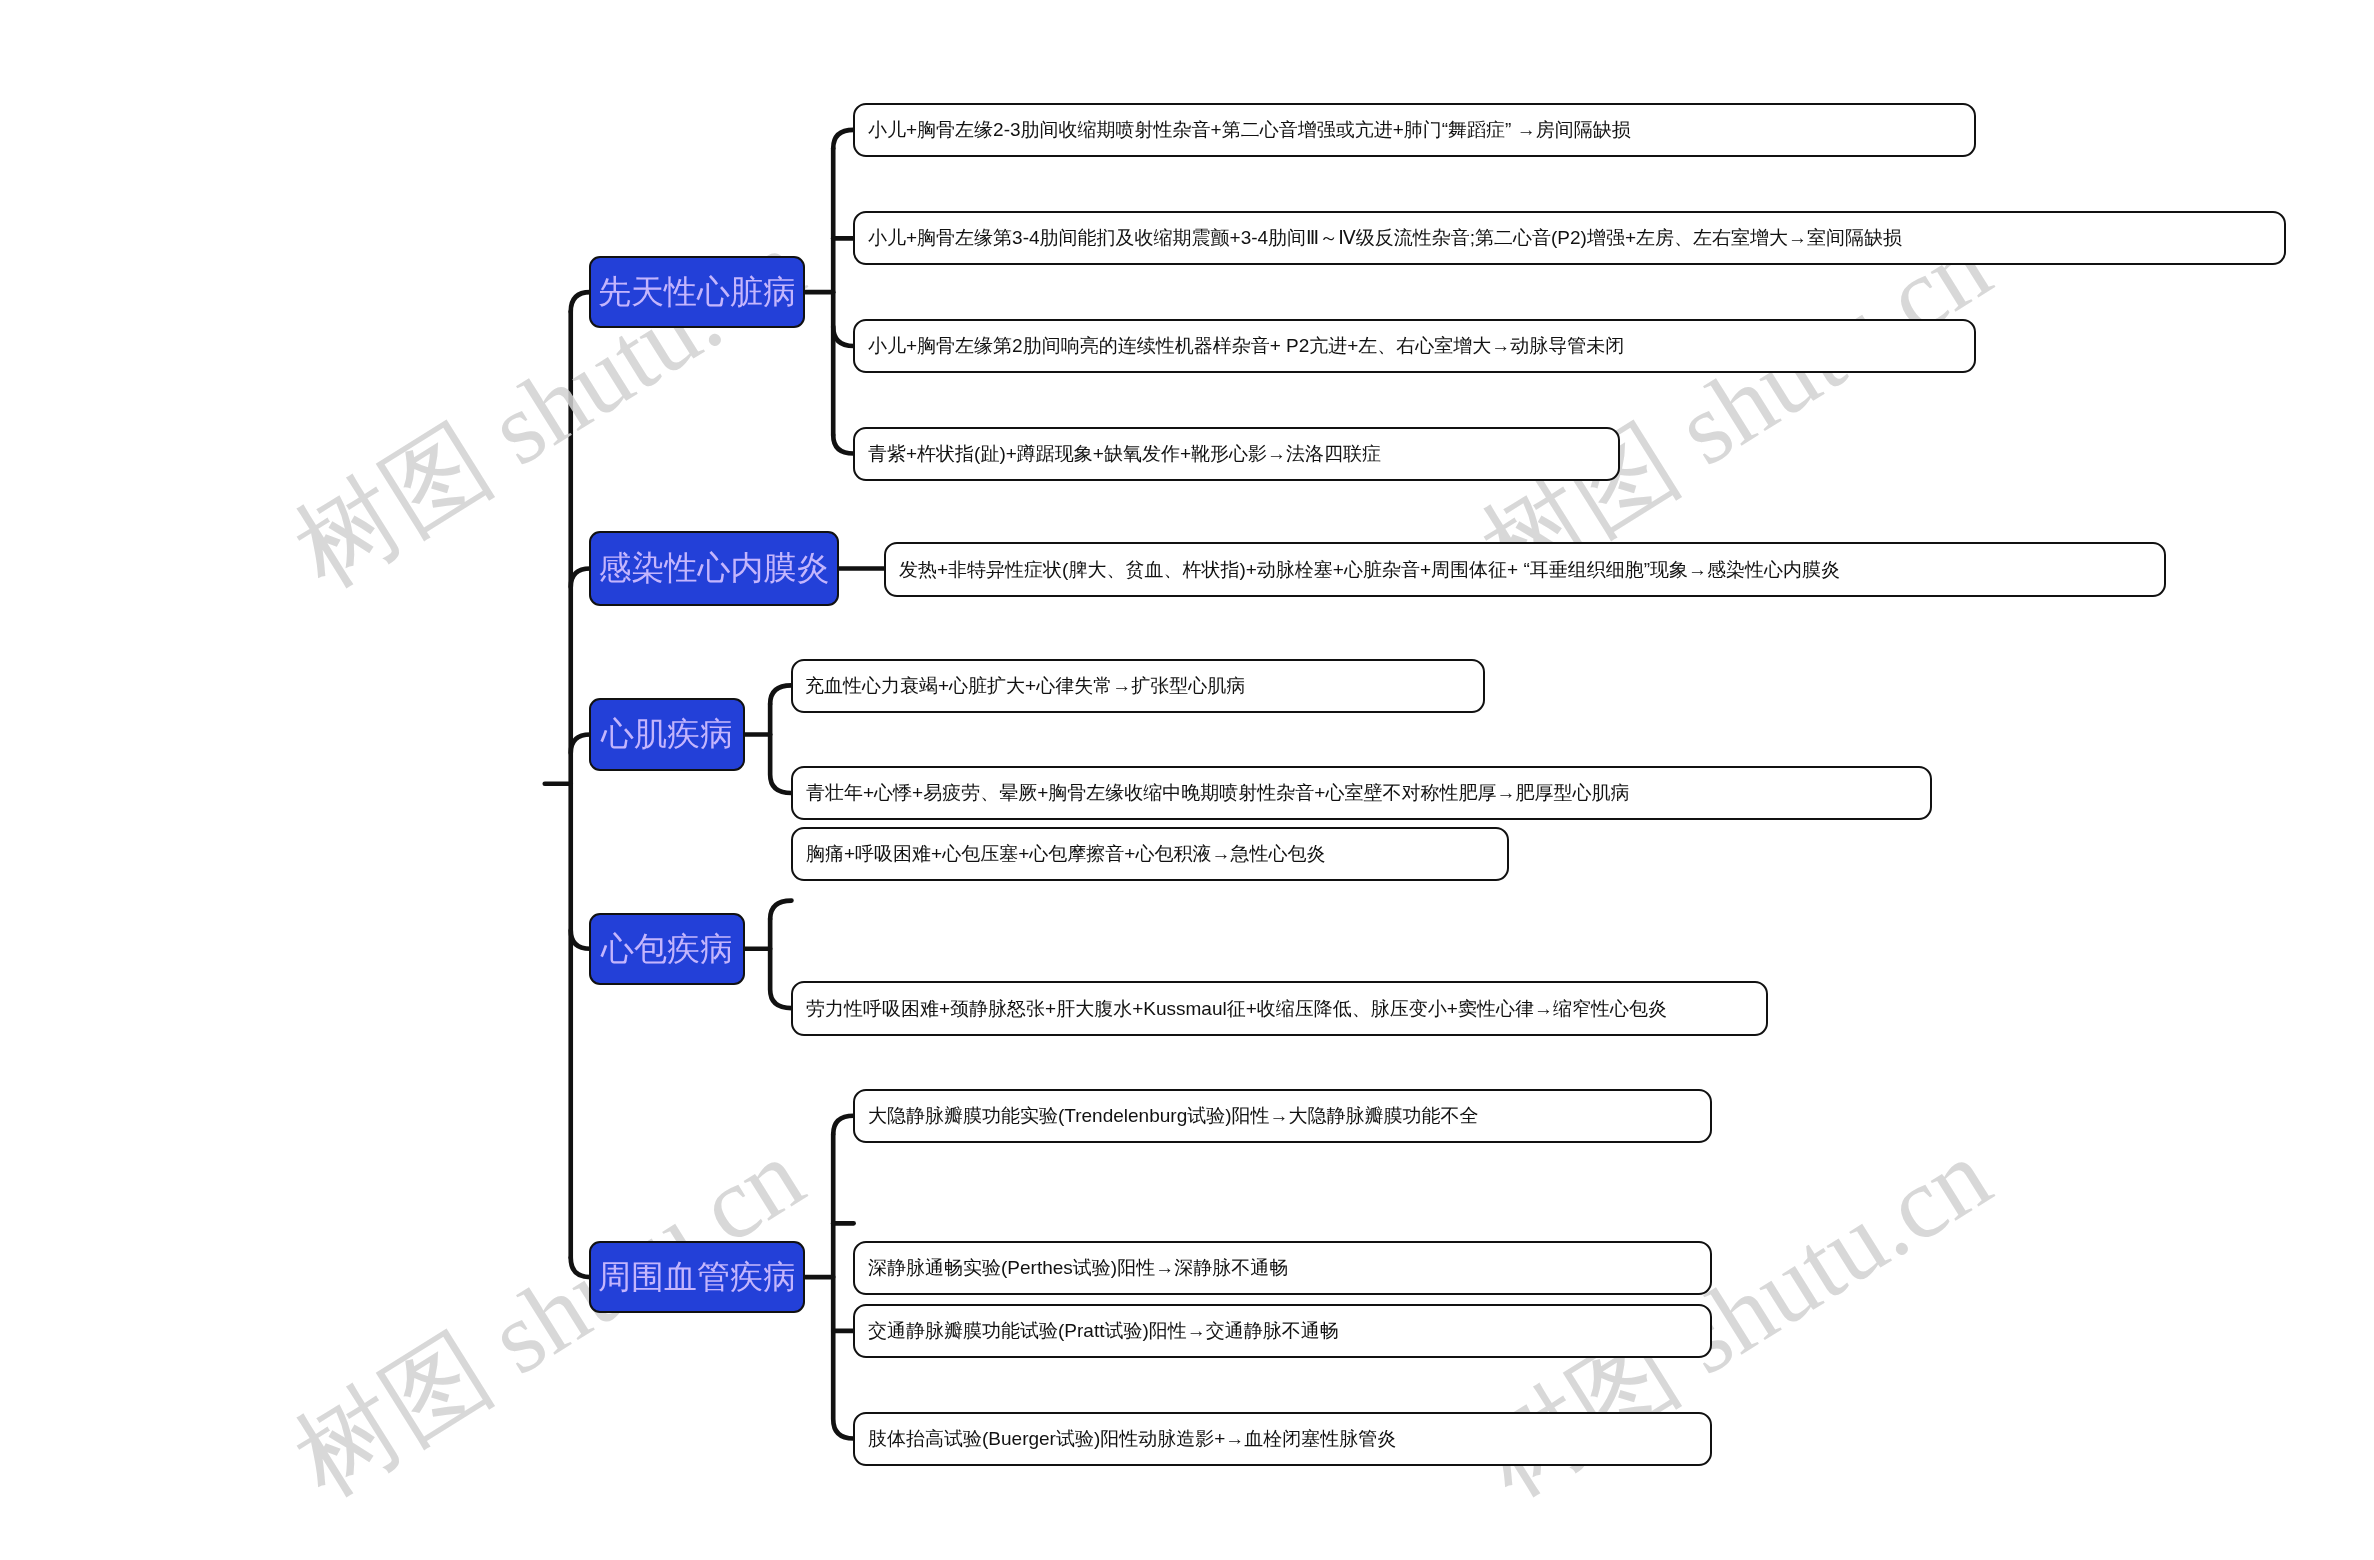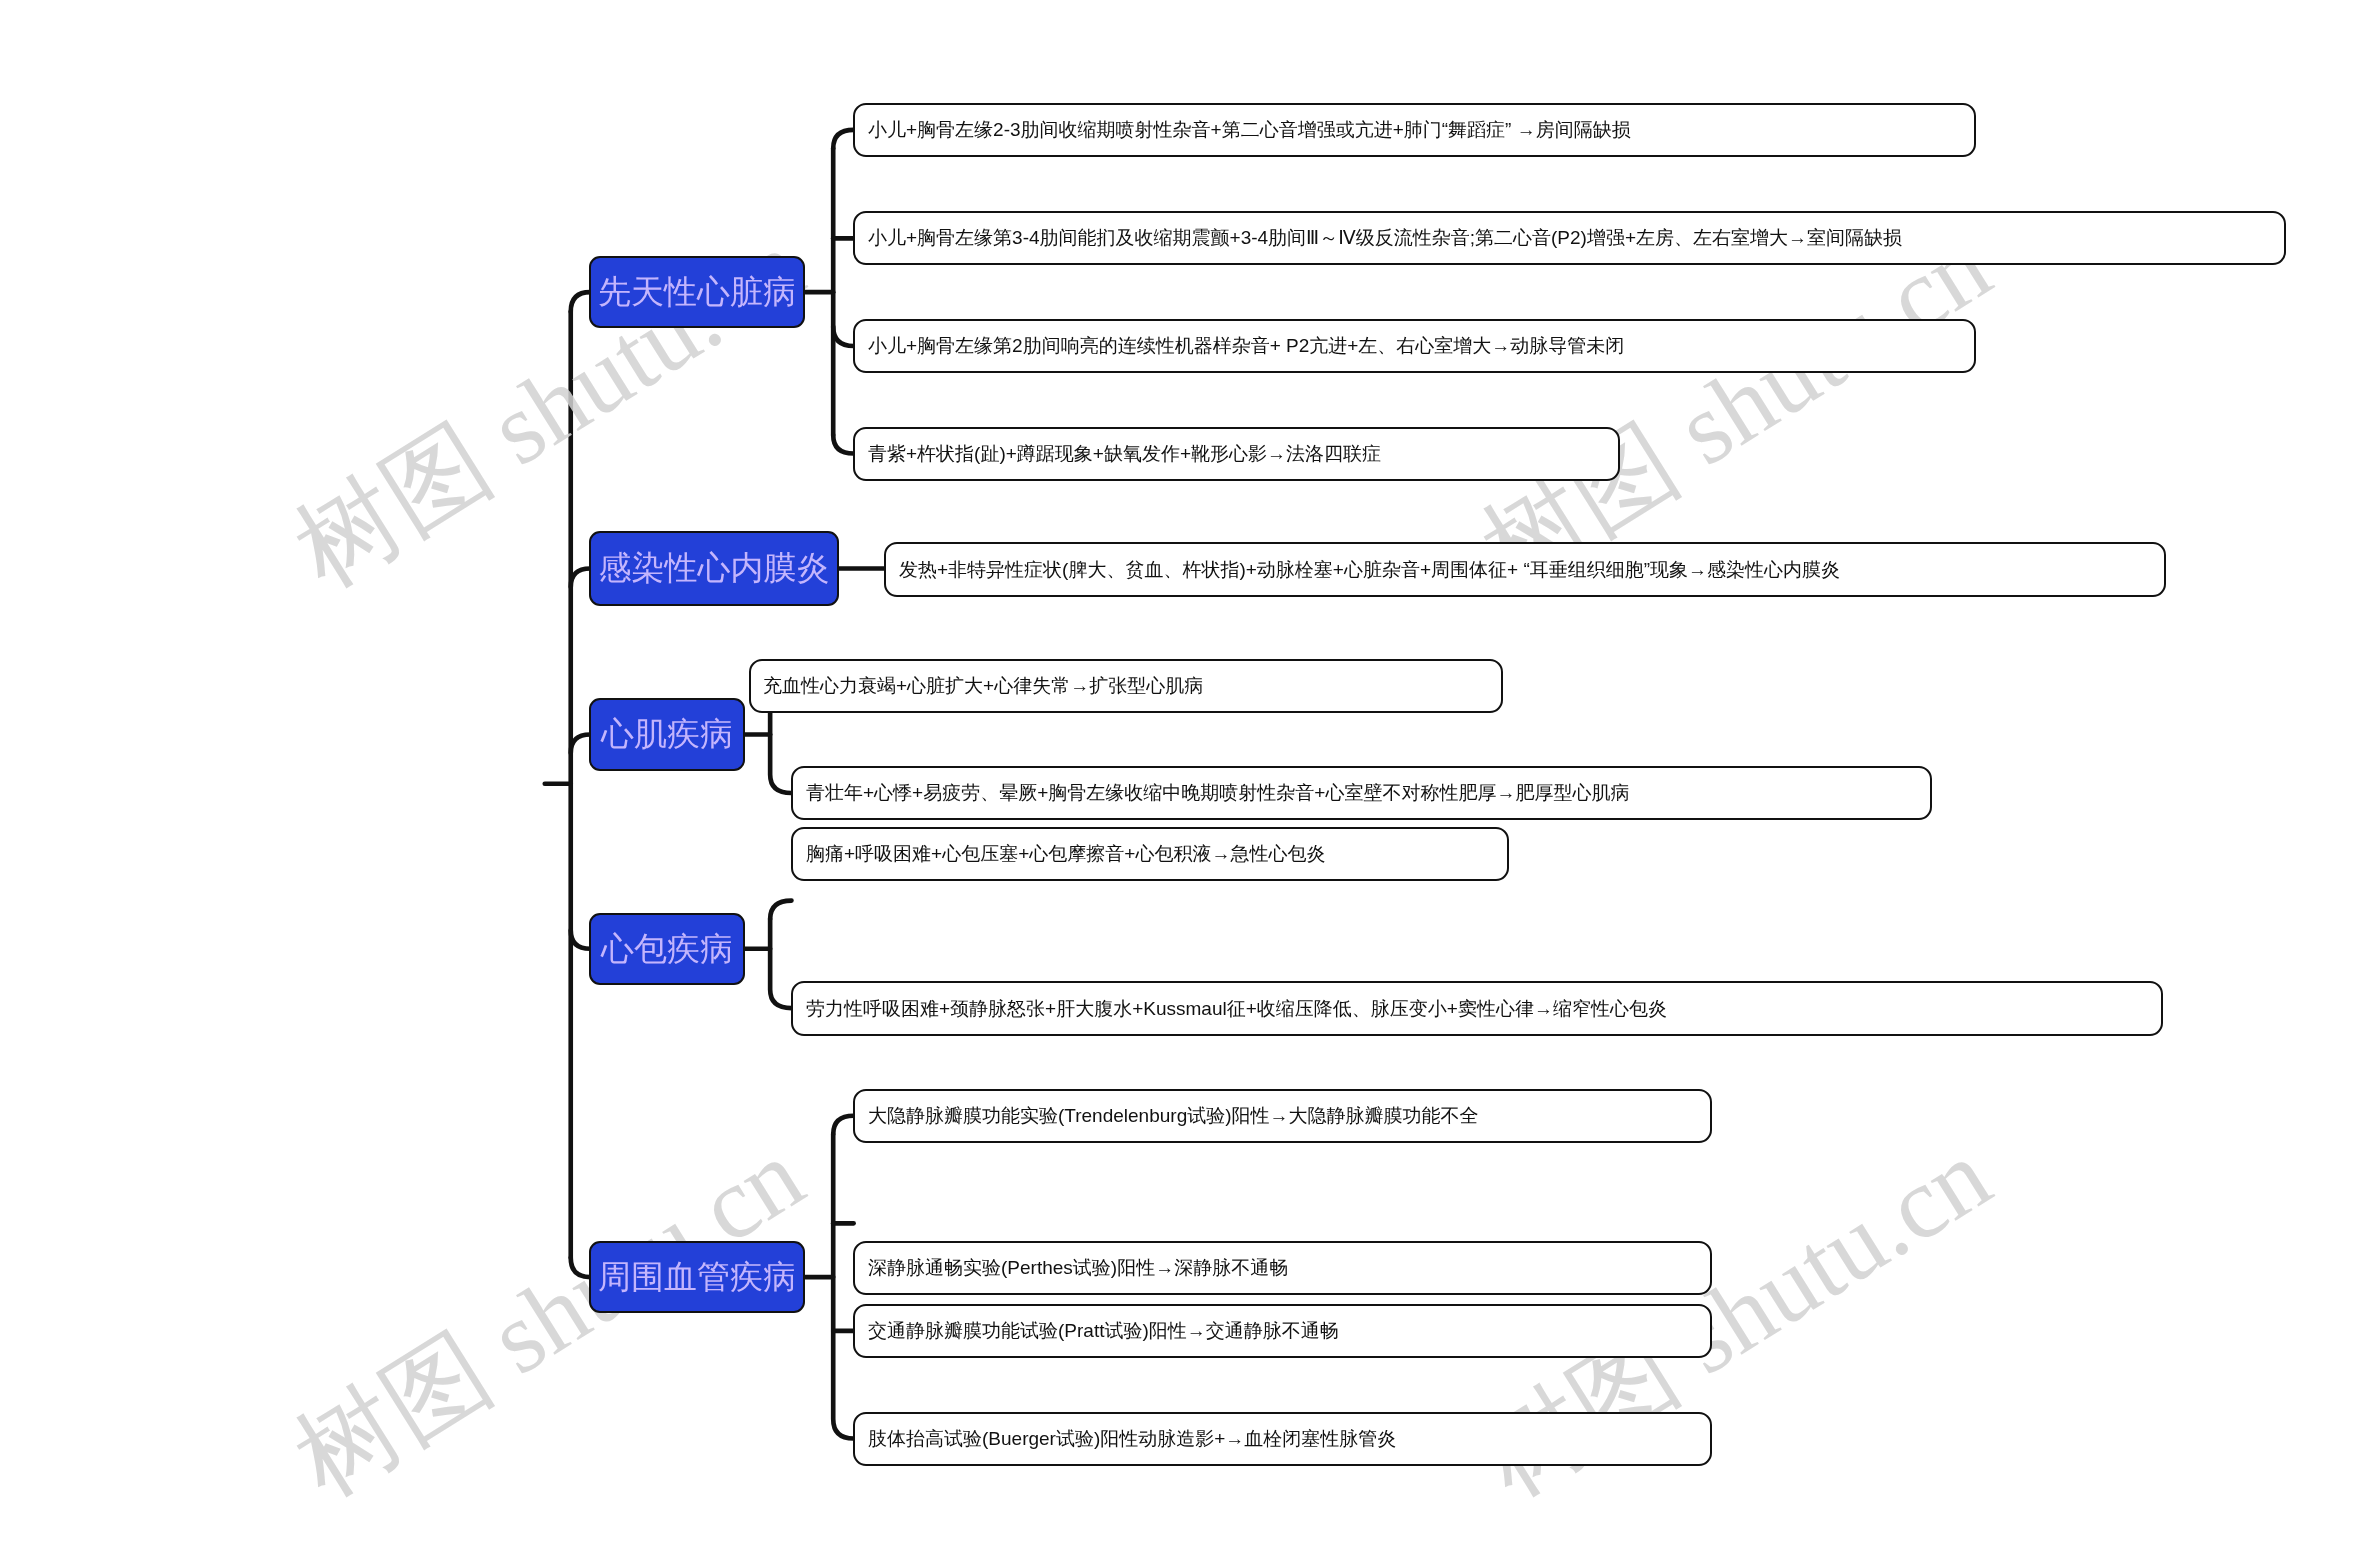--- a/index.html
+++ b/index.html
@@ -78,34 +78,34 @@
   <div class="node branch" style="left:589px; top:531px; width:250px; height:75px;">
     <span>感染性心内膜炎</span>
   </div>
   <div class="node leaf" style="left:884px; top:542px; width:1282px; height:55px;">
     <span>发热+非特异性症状(脾大、贫血、杵状指)+动脉栓塞+心脏杂音+周围体征+ “耳垂组织细胞”现象→感染性心内膜炎</span>
   </div>
 
   <div class="node branch" style="left:589px; top:698px; width:156px; height:73px;text-align:center;">
     <span>心肌疾病</span>
   </div>
-  <div class="node leaf" style="left:749px; top:659px; width:754px; height:54px;padding-left:12px;">
+  <div class="node leaf" style="left:791px; top:659px; width:694px; height:54px;padding-left:12px;">
     <span>充血性心力衰竭+心脏扩大+心律失常→扩张型心肌病</span>
   </div>
   <div class="node leaf" style="left:791px; top:766px; width:1141px; height:54px;">
     <span>青壮年+心悸+易疲劳、晕厥+胸骨左缘收缩中晚期喷射性杂音+心室壁不对称性肥厚→肥厚型心肌病</span>
   </div>
 
   <div class="node branch" style="left:589px; top:913px; width:156px; height:72px;">
     <span>心包疾病</span>
   </div>
   <div class="node leaf" style="left:791px; top:827px; width:718px; height:54px;">
     <span>胸痛+呼吸困难+心包压塞+心包摩擦音+心包积液→急性心包炎</span>
   </div>
-  <div class="node leaf" style="left:791px; top:981px; width:1372px; height:55px;">
+  <div class="node leaf" style="left:791px; top:981px; width:977px; height:55px;">
     <span>劳力性呼吸困难+颈静脉怒张+肝大腹水+Kussmaul征+收缩压降低、脉压变小+窦性心律→缩窄性心包炎</span>
   </div>
 
   <div class="node branch" style="left:589px; top:1241px; width:216px; height:72px;">
     <span>周围血管疾病</span>
   </div>
   <div class="node leaf" style="left:853px; top:1089px; width:859px; height:54px;">
     <span>大隐静脉瓣膜功能实验(Trendelenburg试验)阳性→大隐静脉瓣膜功能不全</span>
   </div>
   <div class="node leaf" style="left:853px; top:1197px; width:859px; height:54px;margin-top:44px;">

